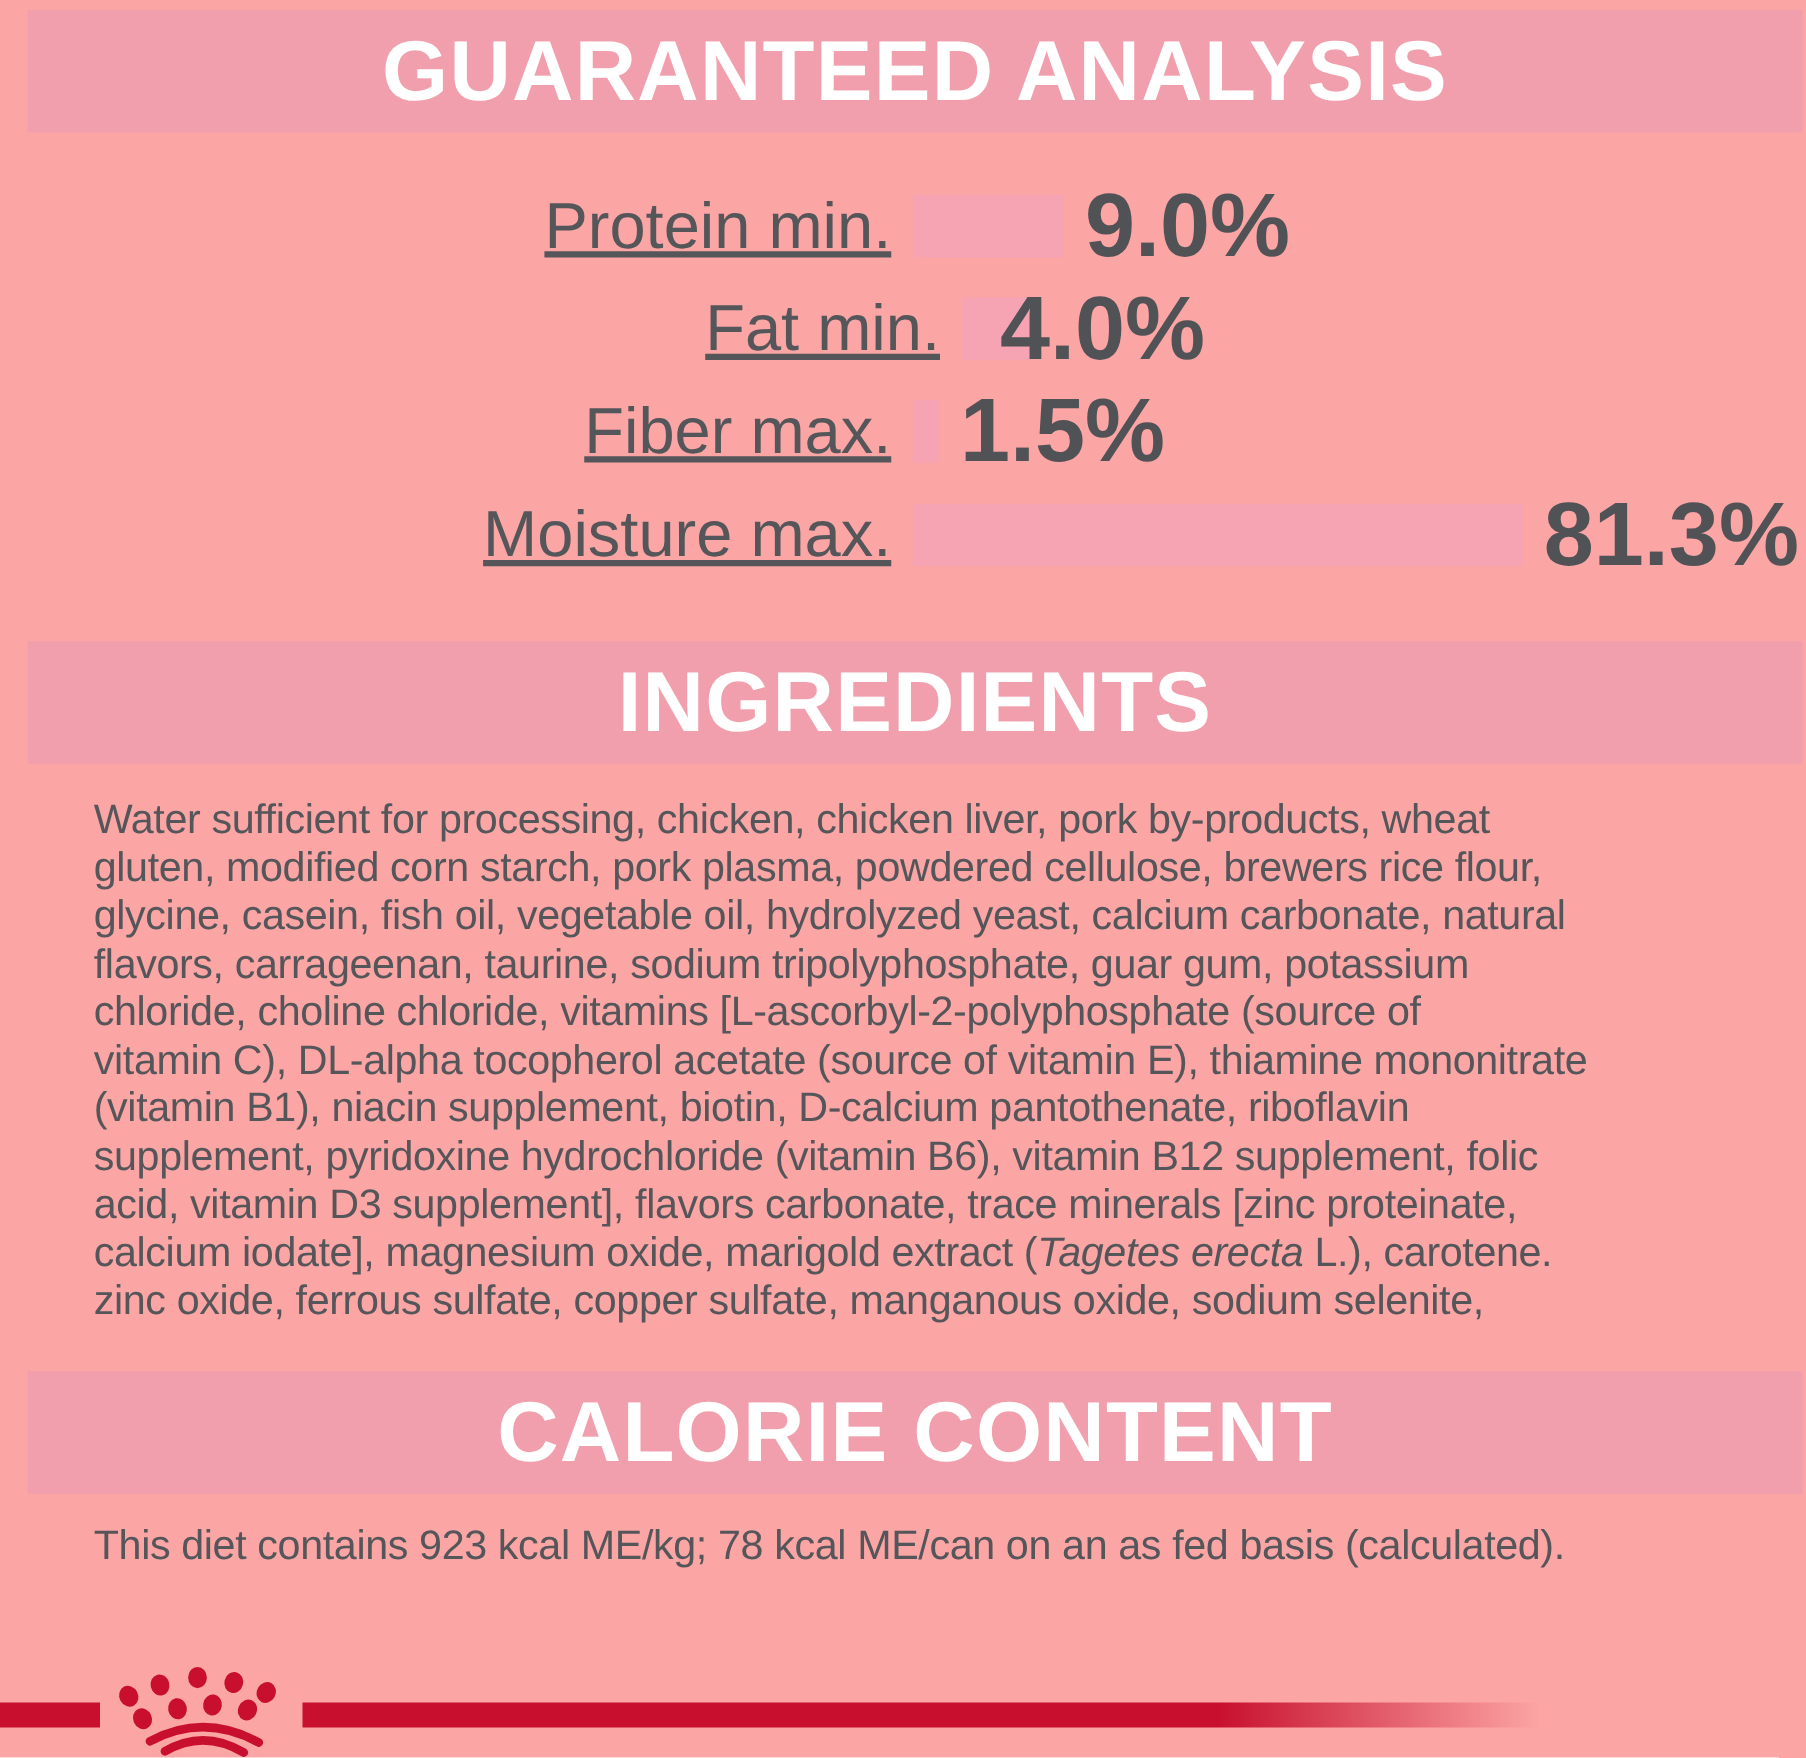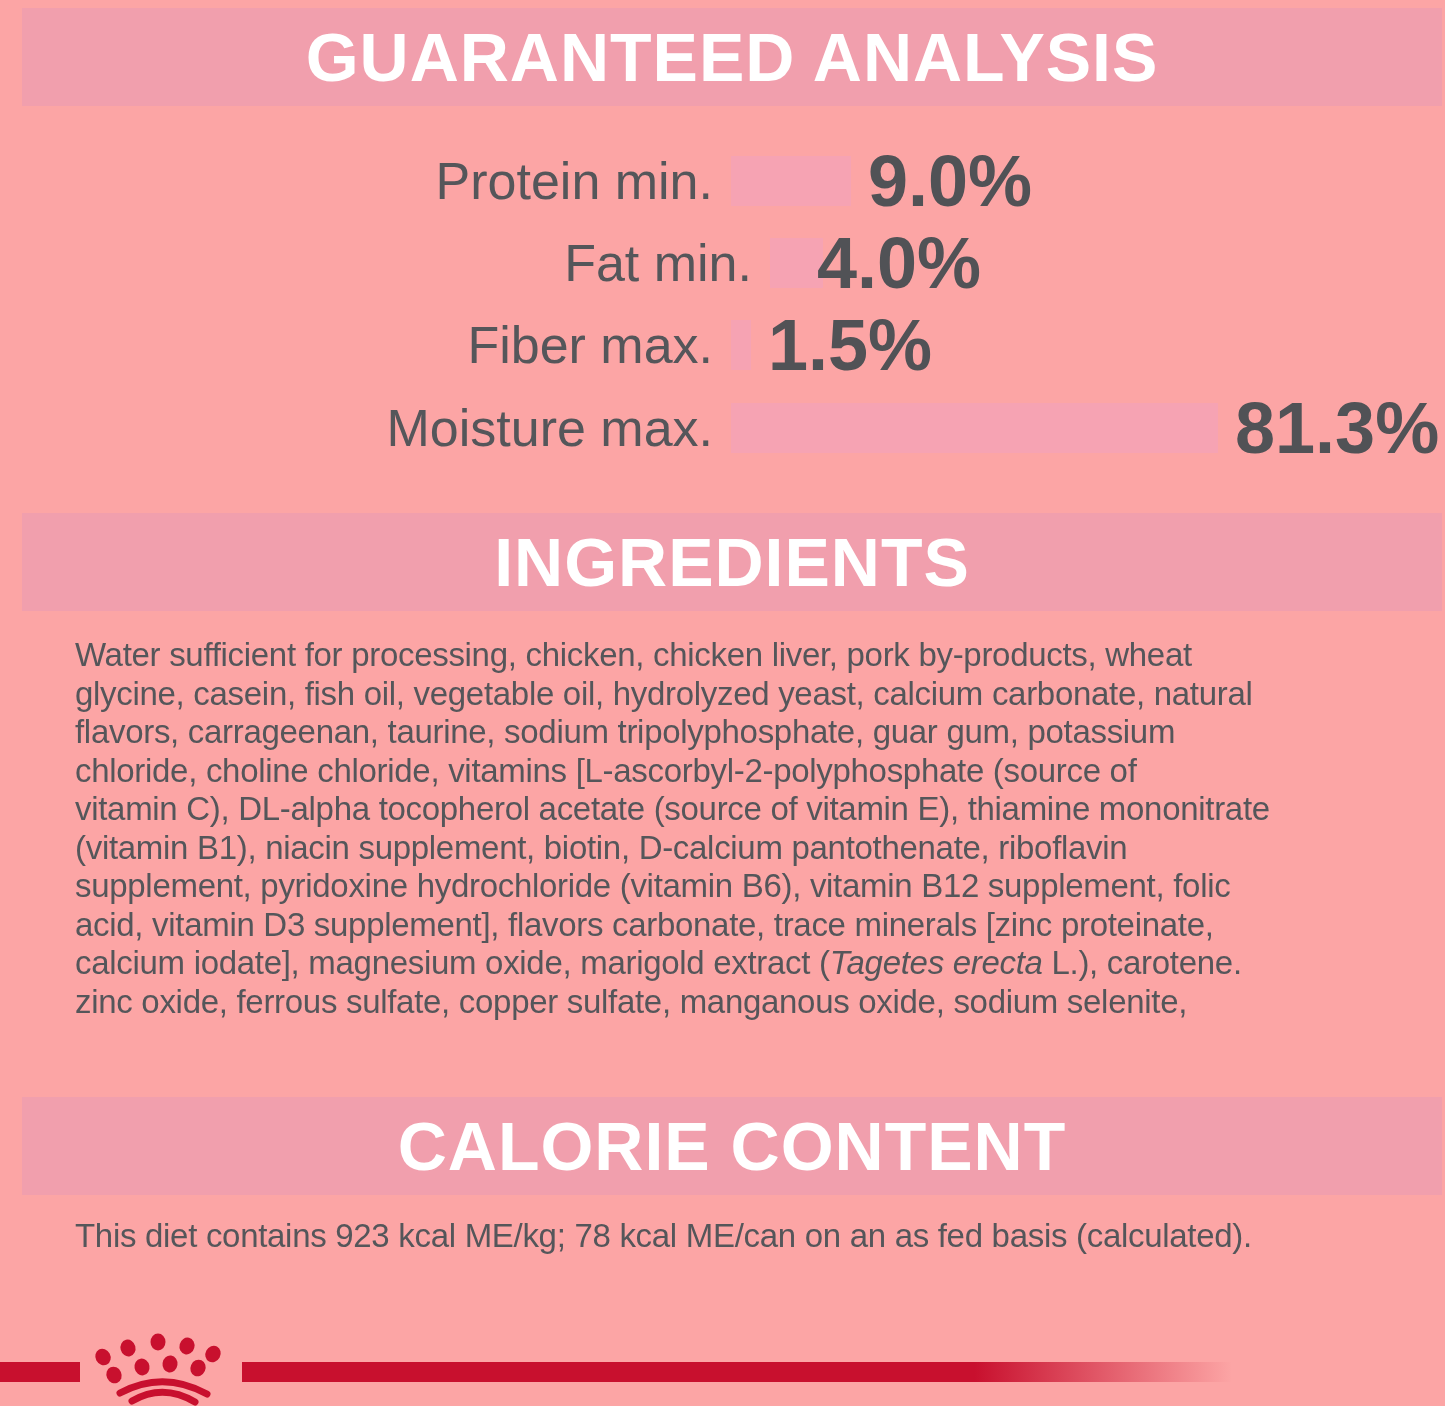--- a/index.html
+++ b/index.html
@@ -32,20 +32,21 @@
   .ga-row{position:absolute;left:0;width:1445px;height:50px;}
   .ga-row.r0{top:156px;}
   .ga-row.r1{top:238px;margin-left:39px;}
   .ga-row.r2{top:320px;}
   .ga-row.r3{top:403px;}
   .ga-label{
     position:absolute;right:732px;top:0;
     height:50px;line-height:50px;
     font-size:52px;color:#55565A;
     white-space:nowrap;
+    text-decoration:underline;
   }
   .ga-bar{
     position:absolute;left:731px;top:0;
     height:50px;background:#F6A3B3;
   }
   .ga-value{
     position:absolute;top:-6px;
     height:62px;line-height:62px;
     font-size:72px;font-weight:bold;color:#515256;
     white-space:nowrap;
@@ -93,39 +94,40 @@
   </div>
 
   <div class="ga-row r0">
     <div class="ga-label">Protein min.</div>
     <div class="ga-bar" style="width: 120px;"></div>
     <div class="ga-value" style="left: 868px;">9.0%</div>
   </div>
   <div class="ga-row r1">
     <div class="ga-label">Fat min.</div>
     <div class="ga-bar" style="width: 53px;"></div>
-    <div class="ga-value" style="left: 778px;">4.0%</div>
+    <div class="ga-value" style="left: 761px;">4.0%</div>
   </div>
   <div class="ga-row r2">
     <div class="ga-label">Fiber max.</div>
     <div class="ga-bar" style="width: 20px;"></div>
     <div class="ga-value" style="left: 768px;">1.5%</div>
   </div>
   <div class="ga-row r3">
     <div class="ga-label">Moisture max.</div>
     <div class="ga-bar" style="width: 487px;"></div>
     <div class="ga-value" style="left: 1235px;">81.3%</div>
   </div>
 
   <div class="band band-ing">
     <div class="band-title">INGREDIENTS</div>
   </div>
 
   <div class="ingredients-text" id="ingredients-lines">
       <div class="ing-line"><span>Water sufficient for processing, chicken, chicken liver, pork by-products, wheat</span></div>
+      <div class="ing-line"><span>gluten, modified corn starch, pork plasma, powdered cellulose, brewers rice flour,</span></div>
       <div class="ing-line"><span>glycine, casein, fish oil, vegetable oil, hydrolyzed yeast, calcium carbonate, natural</span></div>
       <div class="ing-line"><span>flavors, carrageenan, taurine, sodium tripolyphosphate, guar gum, potassium</span></div>
       <div class="ing-line"><span>chloride, choline chloride, vitamins [L-ascorbyl-2-polyphosphate (source of</span></div>
       <div class="ing-line"><span>vitamin C), DL-alpha tocopherol acetate (source of vitamin E), thiamine mononitrate</span></div>
       <div class="ing-line"><span>(vitamin B1), niacin supplement, biotin, D-calcium pantothenate, riboflavin</span></div>
       <div class="ing-line"><span>supplement, pyridoxine hydrochloride (vitamin B6), vitamin B12 supplement, folic</span></div>
       <div class="ing-line"><span>acid, vitamin D3 supplement], flavors carbonate, trace minerals [zinc proteinate,</span></div>
       <div class="ing-line"><span>calcium iodate], magnesium oxide, marigold extract (</span><span class="it">Tagetes erecta</span><span> L.), carotene.</span></div>
       <div class="ing-line"><span>zinc oxide, ferrous sulfate, copper sulfate, manganous oxide, sodium selenite,</span></div>
     </div>

